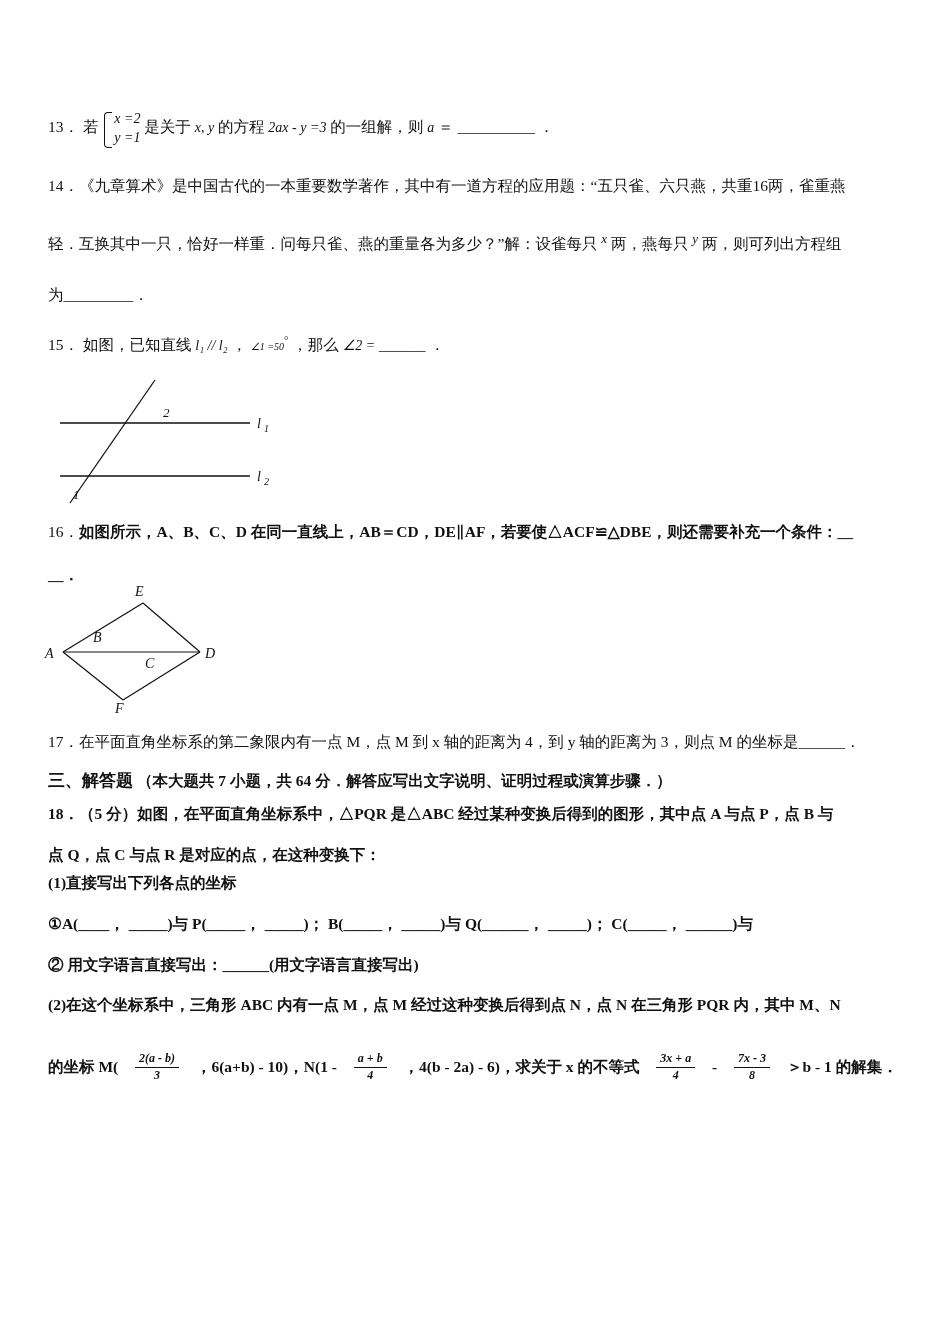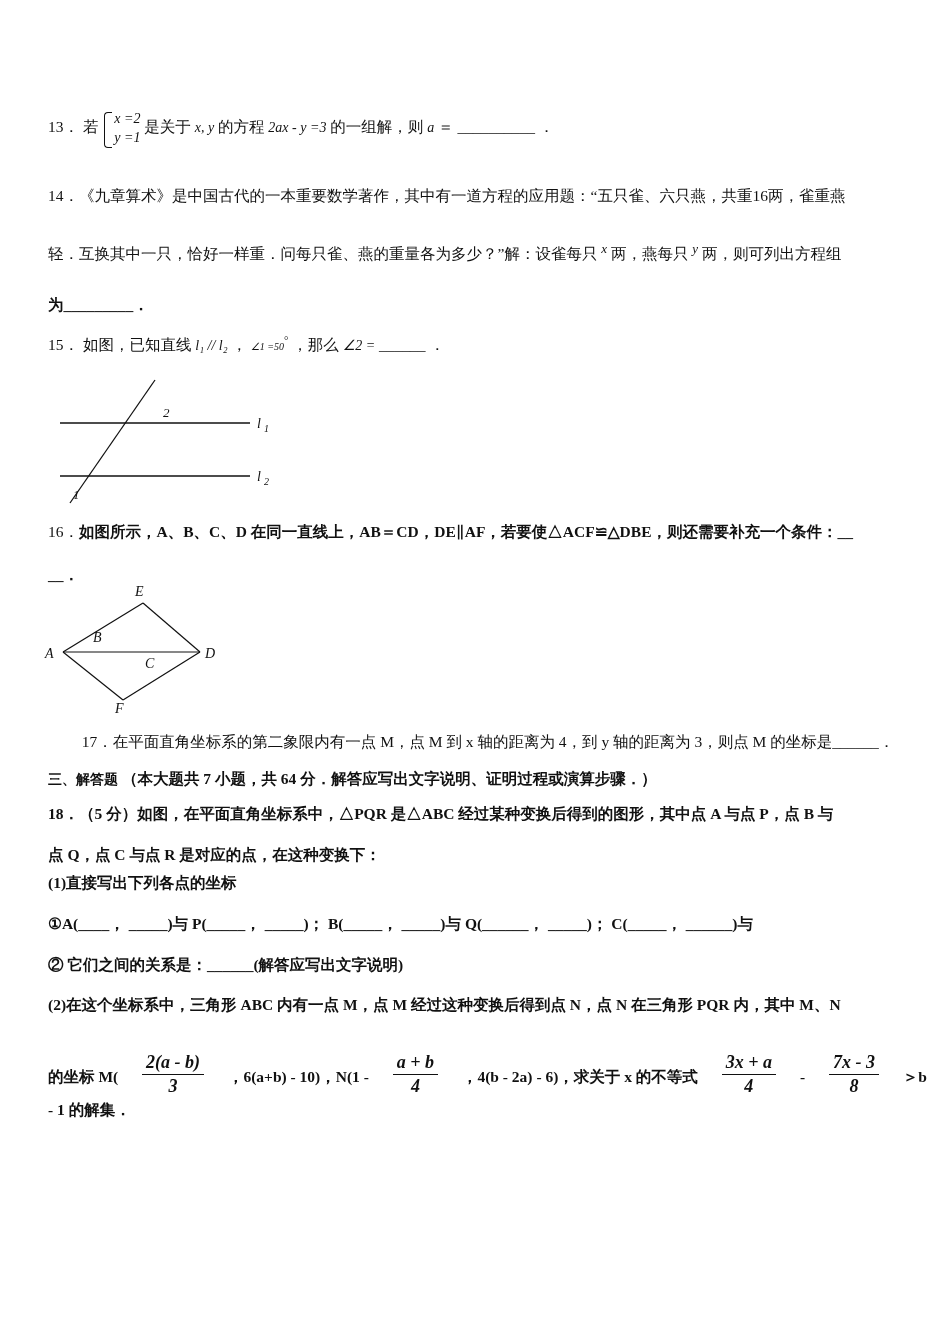--- a/index.html
+++ b/index.html
@@ -30,23 +30,23 @@
   }
   .bold { font-weight: bold; }
   .ital { font-style: italic; font-family: "Liberation Serif", serif; }
 
   
   .frac {
     display: inline-block;
     vertical-align: -0.55em;
     text-align: center;
     font-style: italic;
-    font-size: 18px;
+    font-size: 12px;
     line-height: 1.15;
-    margin: 0 20px;
+    margin: 0 13px;
   }
   .frac .top { display: block; padding: 0 4px; }
   .frac .bar { display: block; border-top: 1px solid #111; margin: 1px 0; }
   .frac .bot { display: block; padding: 0 4px; }
 
   
   .sys {
     display: inline-block;
     position: relative;
     vertical-align: middle;
@@ -69,21 +69,21 @@
   .sup {
     font-size: 11px;
     vertical-align: super;
   }
   .smallvar {
     font-style: italic;
     font-size: 13px;
     vertical-align: super;
   }
   .figure { position: absolute; }
-  .sec-title { font-weight: bold; font-size: 14px; }
+  .sec-title { font-weight: bold; font-size: 17px; }
 </style>
 </head>
 <body>
 
 <div class="page">
 
   <div class="q" style="left:48px; top:110px; width:860px;">
     <span>13．</span>
     <span>若</span>
     <span class="sys">
@@ -94,32 +94,32 @@
     <span class="ital" style="font-size:14px;">x, y</span>
     <span>的方程</span>
     <span class="ital" style="font-size:14px;">2ax - y =3</span>
     <span>的一组解，则</span>
     <span class="ital" style="font-size:14px;">a</span>
     <span>＝</span>
     <span>__________</span>
     <span>．</span>
   </div>
 
-  <div class="q" style="left:48px; top:182px; width:870px;">
+  <div class="q" style="left:48px; top:172px; width:870px;">
     <div>
       <span>14．</span><span>《九章算术》是中国古代的一本重要数学著作，其中有一道方程的应用题：“五只雀、六只燕，共重16两，雀重燕</span>
     </div>
     <div style="margin-top:26px;">
       <span>轻．互换其中一只，恰好一样重．问每只雀、燕的重量各为多少？”解：设雀每只</span>
       <span class="smallvar">x</span>
       <span>两，燕每只</span>
       <span class="smallvar">y</span>
       <span>两，则可列出方程组</span>
     </div>
-    <div style="margin-top:22px;font-weight:bold;">
+    <div style="margin-top:22px;">
       <span>为</span><span>_________</span><span>．</span>
     </div>
   </div>
 
   <div class="q" style="left:48px; top:330px; width:860px;">
     <span>15．</span>
     <span>如图，已知直线</span>
     <span class="ital" style="font-size:14px;">l₁ // l₂</span>
     <span>，</span>
     <span class="ital" style="font-size:10px;">∠1 =50</span><span class="sup">°</span>
@@ -159,21 +159,21 @@
       <line x1="88" y1="120" x2="28" y2="72" stroke="#111" stroke-width="1.2"></line>
       <text x="100" y="16" font-family="Liberation Serif, serif" font-size="14" font-style="italic" fill="#111">E</text>
       <text x="58" y="62" font-family="Liberation Serif, serif" font-size="14" font-style="italic" fill="#111">B</text>
       <text x="10" y="78" font-family="Liberation Serif, serif" font-size="14" font-style="italic" fill="#111">A</text>
       <text x="110" y="88" font-family="Liberation Serif, serif" font-size="14" font-style="italic" fill="#111">C</text>
       <text x="170" y="78" font-family="Liberation Serif, serif" font-size="14" font-style="italic" fill="#111">D</text>
       <text x="80" y="133" font-family="Liberation Serif, serif" font-size="14" font-style="italic" fill="#111">F</text>
     </svg>
   </div>
 
-  <div class="q" style="left:48px; top:728px; width:880px;text-align:center;">
+  <div class="q" style="left:48px; top:728px; width:880px;">
     <span>17．</span><span>在平面直角坐标系的第二象限内有一点 M，点 M 到 x 轴的距离为 4，到 y 轴的距离为 3，则点 M 的坐标是</span><span>______</span><span>．</span>
   </div>
 
   <div class="q" style="left:48px; top:765px; width:880px;">
     <span class="sec-title">三、解答题</span>
     <span class="bold">（本大题共 7 小题，共 64 分．解答应写出文字说明、证明过程或演算步骤．）</span>
   </div>
 
   <div class="q" style="left:48px; top:800px; width:880px;">
     <div>
@@ -186,21 +186,21 @@
       <span>①A(____，</span>
       <span>_____)与 P(_____，</span>
       <span>_____)；</span>
       <span>B(_____，</span>
       <span>_____)与 Q(______，</span>
       <span>_____)；</span>
       <span>C(_____，</span>
       <span>______)与</span>
     </div>
 
-    <div class="bold" style="margin-top:12px;">② 它们之间的关系是：______(解答应写出文字说明)</div>
+    <div class="bold" style="margin-top:12px;">② 用文字语言直接写出：______(用文字语言直接写出)</div>
     <div class="bold" style="margin-top:12px;">(2)在这个坐标系中，三角形 ABC 内有一点 M，点 M 经过这种变换后得到点 N，点 N 在三角形 PQR 内，其中 M、N</div>
 
     <div class="bold" style="margin-top:32px;">
       <span>的坐标 M(</span>
       <span class="frac">
         <span class="top">2(a - b)</span>
         <span class="bar"></span>
         <span class="bot">3</span>
       </span>
       <span>，6(a+b) - 10)，N(1 -</span>

